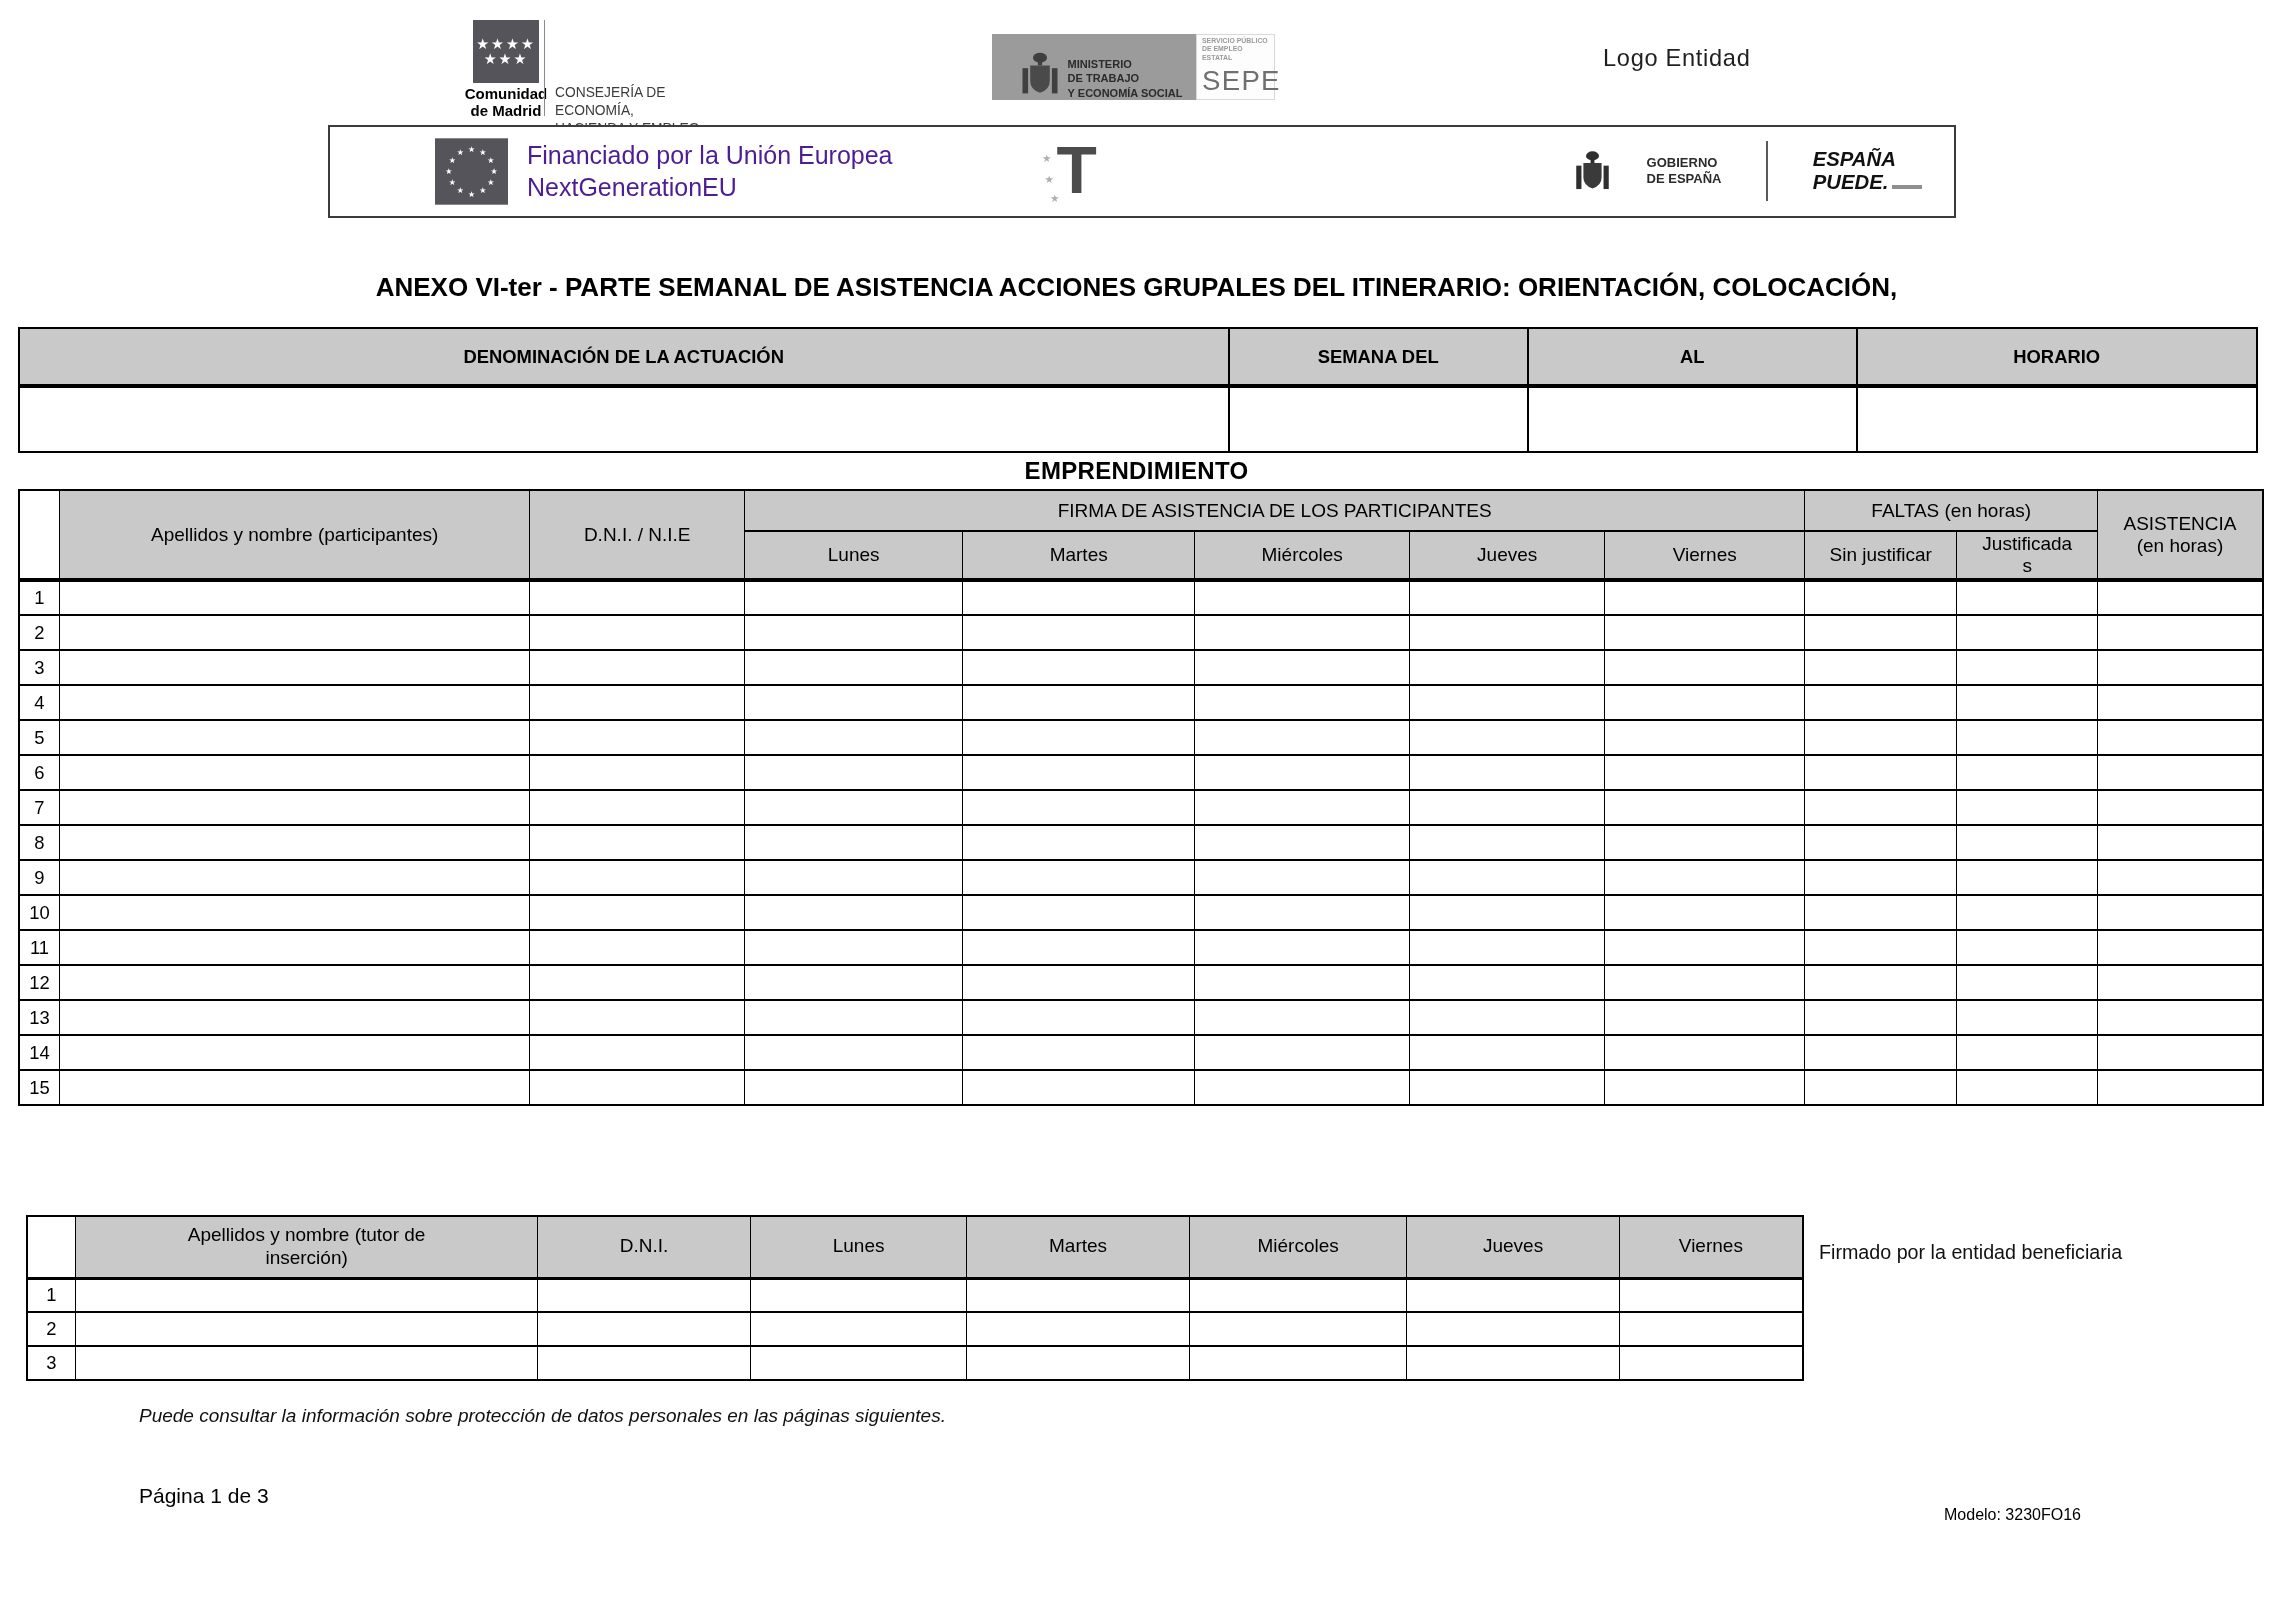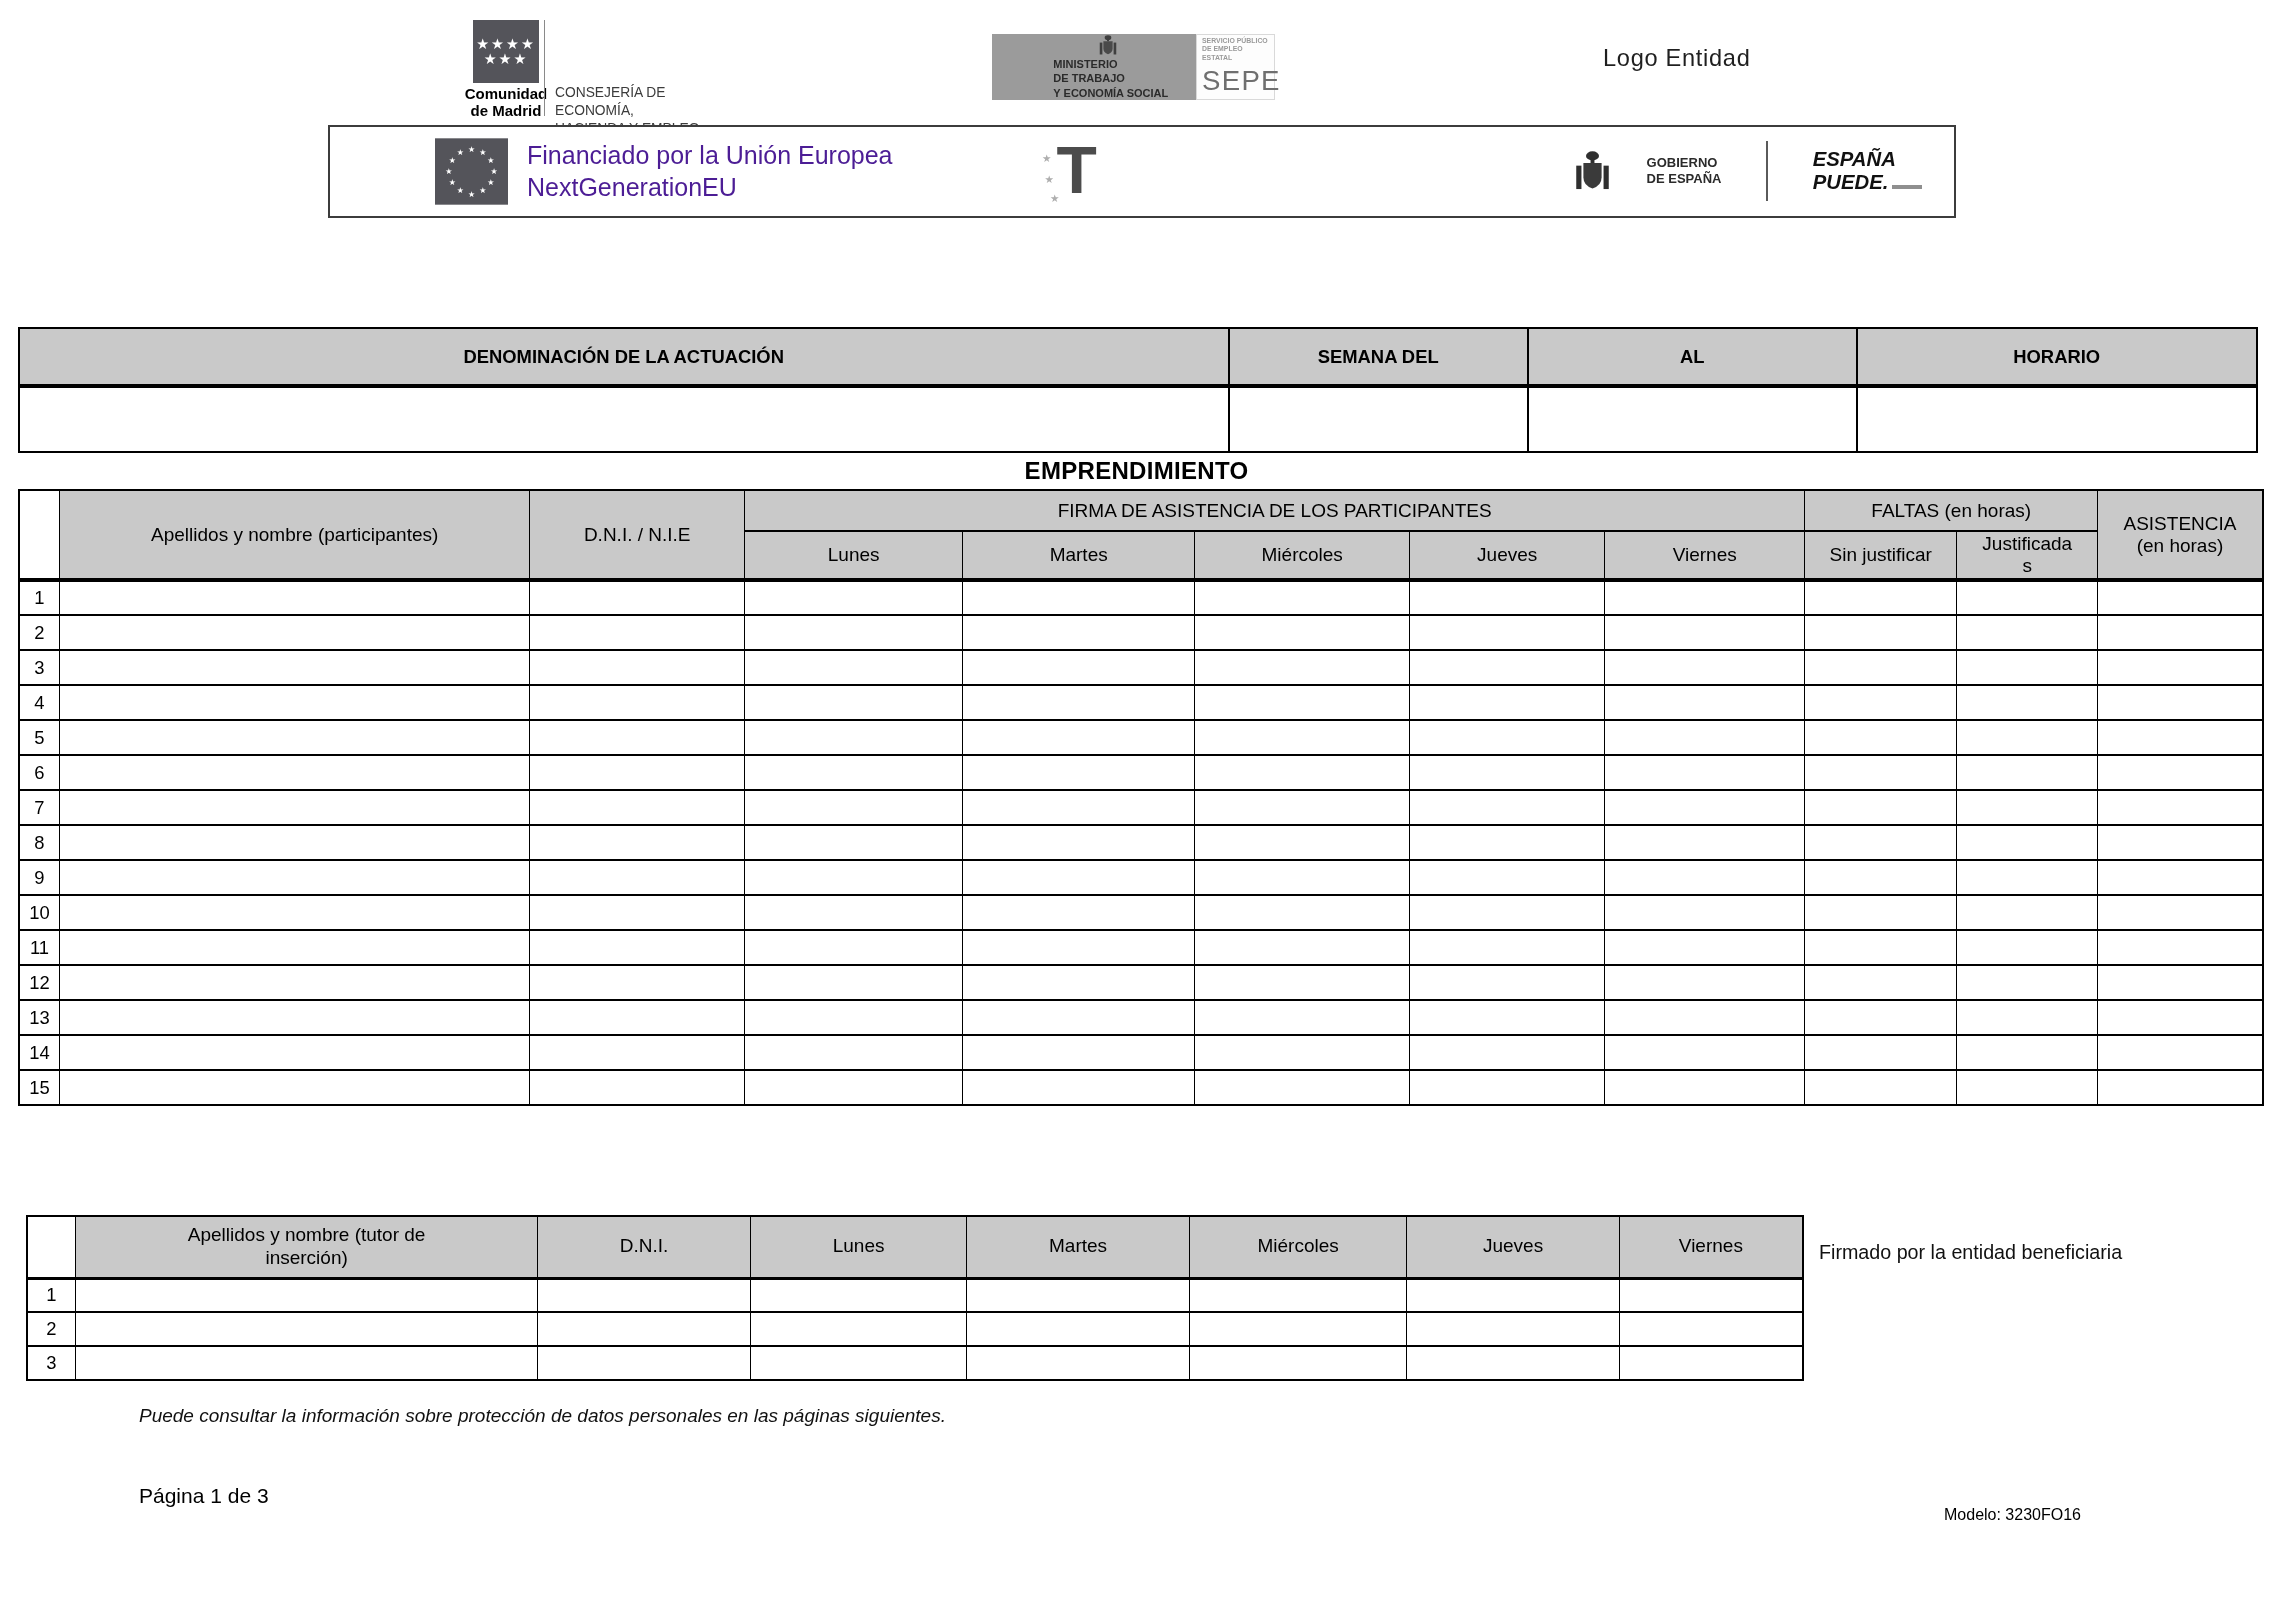--- a/index.html
+++ b/index.html
@@ -12,21 +12,21 @@
   .madrid { left:471px; top:18.4px; width:262px; height:98px; }
   .madrid-flag { position:absolute; left:2px; top:2px; width:66px; height:63px; background:#54545a;
                  display:flex; flex-direction:column; align-items:center; justify-content:center; }
   .madrid-flag .stars { color:#fff; font-size:14.4px; letter-spacing:2px; line-height:1.05; text-align:center; }
   .madrid-name { position:absolute; left:-11px; top:68px; width:92px; text-align:center;
                  font-weight:bold; font-size:15px; line-height:1.08; }
   .madrid-div { position:absolute; left:73px; top:1.3px; width:1.3px; height:96px; background:#8a8a8a; }
   .madrid-dept { position:absolute; left:84px; top:66px; font-size:13.8px; line-height:1.3; color:#3c3c3c; }
 
   .ministerio { left:992px; top:34px; width:283px; height:66px; display:flex; }
-  .min-gray { width:205px; height:66px; background:#9b9b9b; display:flex; align-items:center; padding-left:27px;flex-direction:column; }
+  .min-gray { width:205px; height:66px; background:#9b9b9b; display:flex; align-items:flex-end; padding-left:27px; }
   .min-text { font-size:11px; font-weight:bold; color:#2b2b2b; line-height:1.3; margin-left:6.6px; }
   .sepe-box { width:79px; height:66px; background:#fdfdfd; border:0.7px solid #d9d9d9;
               display:flex; flex-direction:column; justify-content:center; padding-left:5px; }
   .sepe-small { font-size:6.9px; color:#9a9a9a; font-weight:bold; line-height:1.25; }
   .sepe-big { font-size:27.6px; color:#6f6f6f; letter-spacing:1.3px; margin-top:2.6px; }
 
   .logo-entidad { left:1603px; top:45px; font-size:23.6px; color:#1f1f1f; letter-spacing:0.7px; }
 
   
   .banner { left:328px; top:125px; width:1628px; height:93px; border:2.6px solid #3c3c3c; background:#fff; }
@@ -170,20 +170,21 @@
         <div>DE ESPAÑA</div>
       </div>
       <div class="gob-div"></div>
       <div class="espana">
         <div>ESPAÑA</div>
         <div><span>PUEDE.</span><span class="espana-dash"></span></div>
       </div>
     </div>
   </div>
 
+  <div class="abs doc-title">ANEXO VI-ter - PARTE SEMANAL DE ASISTENCIA ACCIONES GRUPALES DEL ITINERARIO: ORIENTACIÓN, COLOCACIÓN,</div>
 
   <table class="abs t1">
     <colgroup>
       <col style="width:1210px">
         <col style="width:299px">
         <col style="width:329px">
         <col style="width:400px">
     </colgroup>
     <thead>
       <tr>

